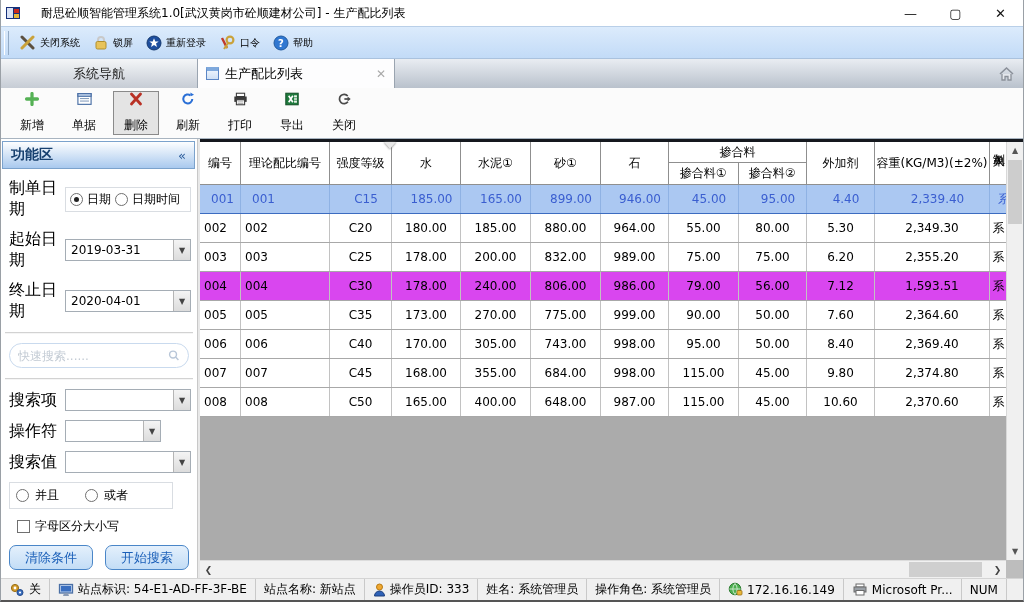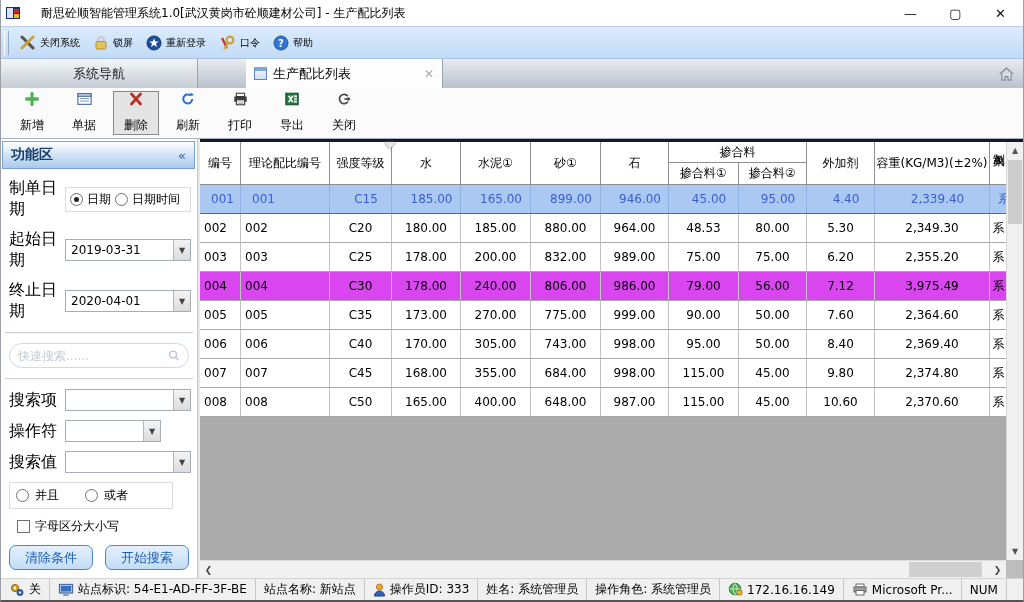--- a/index.html
+++ b/index.html
@@ -18,21 +18,21 @@
   .main-toolbar { height:33px; background:linear-gradient(#dcebfc,#c2dbf7);
     border-top:1px solid #b9cfe8; border-bottom:1px solid #aac2de; display:flex; align-items:center; padding-left:2px; }
   .gripper { width:5px; height:24px; margin:0 5px 0 1px; border-left:1px solid #fff; border-right:1px solid #93abc6; }
   .tool-item { display:flex; align-items:center; gap:4px; padding:3px 8px 3px 5px; border-radius:3px; cursor:pointer; }
   .tool-item span.lbl { font-size:10px; }
 
   
   .tabbar { height:29px; background:linear-gradient(#e9edf2,#b9c1cc); display:flex; align-items:stretch; position:relative; }
   .tab { display:flex; align-items:center; justify-content:center; font-size:13px; cursor:pointer; }
   .tab-inactive { width:197px; background:linear-gradient(#f4f6f8,#c6ccd5); border-right:1px solid #9aa4b0; color:#222; }
-  .tab-active { width:197px; background:#fdfdfe; border-right:1px solid #9aa4b0; justify-content:flex-start; padding:0 8px; gap:6px;margin-left:48px; }
+  .tab-active { width:197px; background:#fdfdfe; border-right:1px solid #9aa4b0; justify-content:flex-start; padding:0 8px; gap:6px; }
   .tab-active .tab-close { margin-left:auto; color:#a9a9a9; font-size:12px; cursor:pointer; }
   .tab-doc-icon { width:13px; height:13px; border:1px solid #5b86c5; background:linear-gradient(#eaf2fc,#cfe0f5); border-top:4px solid #7fa9dd; }
   .home-btn { position:absolute; right:6px; top:4px; width:22px; height:22px; display:flex; align-items:center; justify-content:center; cursor:pointer; }
 
   
   .action-toolbar { height:51px; background:#fbfbfb; border-bottom:1px solid #a8b4c0; display:flex; align-items:center; padding-left:8px; gap:6px; }
   .act-btn { width:46px; height:44px; display:flex; flex-direction:column; align-items:center; justify-content:center; gap:11px; cursor:pointer; border:1px solid transparent; }
   .act-btn .lbl { font-size:12px; }
   .act-btn.pressed { background:#e4e4e4; border:1px solid #8a8a8a; }
 
@@ -387,21 +387,21 @@
             <div class="gcell c11">系</div>
           </div>
           <div class="grow">
             <div class="gcell c0 left">002</div>
             <div class="gcell c1 left">002</div>
             <div class="gcell c2">C20</div>
             <div class="gcell c3">180.00</div>
             <div class="gcell c4">185.00</div>
             <div class="gcell c5">880.00</div>
             <div class="gcell c6">964.00</div>
-            <div class="gcell c7">48.53</div>
+            <div class="gcell c7">55.00</div>
             <div class="gcell c8">80.00</div>
             <div class="gcell c9">5.30</div>
             <div class="gcell c10">2,349.30</div>
             <div class="gcell c11">系</div>
           </div>
           <div class="grow">
             <div class="gcell c0 left">003</div>
             <div class="gcell c1 left">003</div>
             <div class="gcell c2">C25</div>
             <div class="gcell c3">178.00</div>
@@ -418,21 +418,21 @@
             <div class="gcell c0 left">004</div>
             <div class="gcell c1 left">004</div>
             <div class="gcell c2">C30</div>
             <div class="gcell c3">178.00</div>
             <div class="gcell c4">240.00</div>
             <div class="gcell c5">806.00</div>
             <div class="gcell c6">986.00</div>
             <div class="gcell c7">79.00</div>
             <div class="gcell c8">56.00</div>
             <div class="gcell c9">7.12</div>
-            <div class="gcell c10">3,975.49</div>
+            <div class="gcell c10">1,593.51</div>
             <div class="gcell c11">系</div>
           </div>
           <div class="grow">
             <div class="gcell c0 left">005</div>
             <div class="gcell c1 left">005</div>
             <div class="gcell c2">C35</div>
             <div class="gcell c3">173.00</div>
             <div class="gcell c4">270.00</div>
             <div class="gcell c5">775.00</div>
             <div class="gcell c6">999.00</div>

